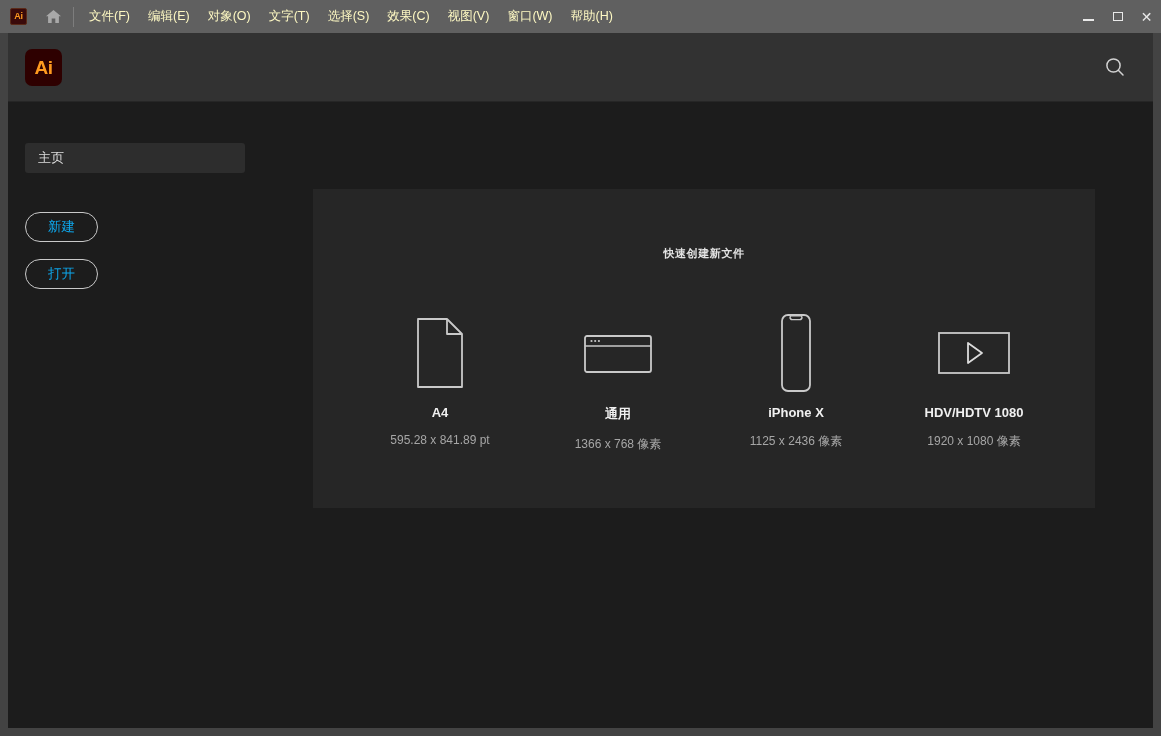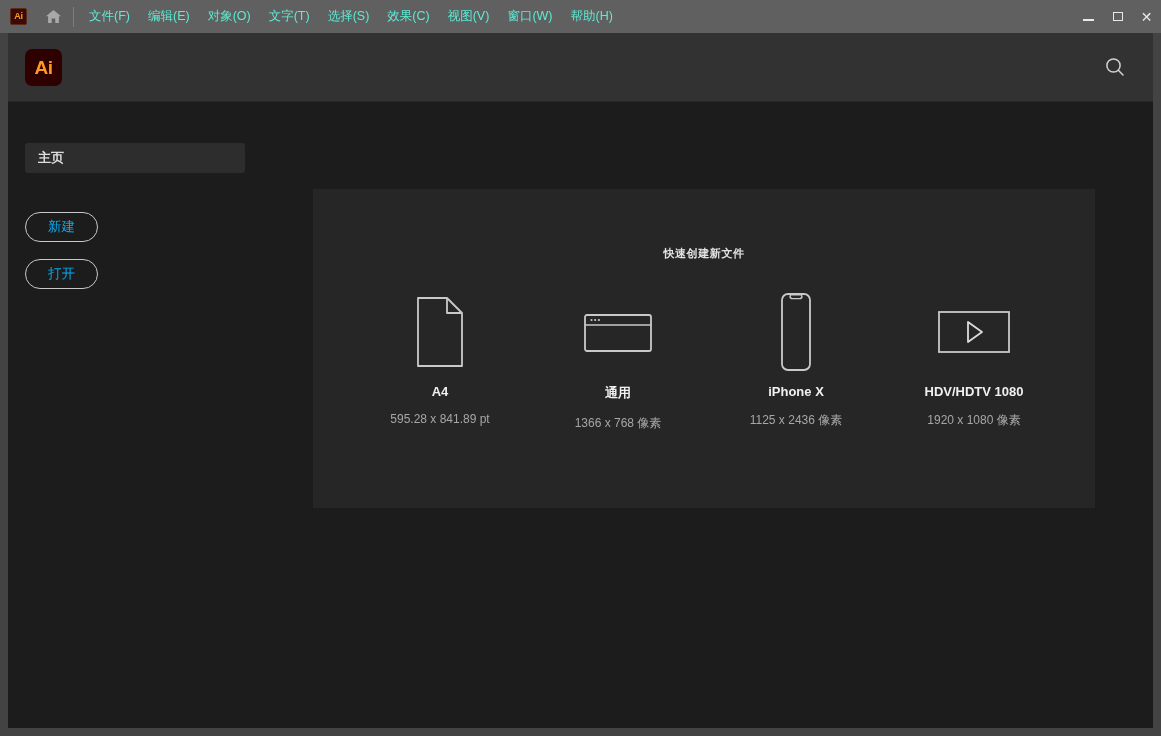--- a/index.html
+++ b/index.html
@@ -52,21 +52,21 @@
     width: 1px; height: 20px;
     background: #7d7d7d;
     margin: 0 6px 0 2px;
   }
   .menu {
     display: flex;
     align-items: center;
     height: 33px;
   }
   .menu-item {
-    color: #5eead4;
+    color: #fef9c3;
     font-size: 12.5px;
     padding: 0 9px;
     line-height: 33px;
     white-space: nowrap;
     cursor: default;
   }
 
   .wincontrols {
     position: absolute;
     right: 0; top: 0;
@@ -132,21 +132,20 @@
     position: absolute;
     left: 17px; top: 41px;
     width: 220px;
     height: 30px;
     background: #2d2d2d;
     border-radius: 3px;
     color: #dcdcdc;
     font-size: 13px;
     line-height: 30px;
     padding-left: 13px;
-    font-weight: bold;
   }
   .pill {
     position: absolute;
     left: 17px;
     width: 73px;
     height: 30px;
     border: 1.3px solid #c8c8c8;
     border-radius: 15px;
     color: #0ea5e9;
     font-size: 13.5px;
@@ -172,21 +171,21 @@
     width: 782px;
     text-align: center;
     color: #e3e3e3;
     font-size: 11px;
     font-weight: bold;
     letter-spacing: 0.6px;
   }
 
   .presets {
     position: absolute;
-    left: 38px; top: 100px;
+    left: 38px; top: 121px;
     width: 712px;
     display: flex;
     align-items: flex-start;
     text-align: center;
   }
   .preset {
     flex: 1 1 0;
     display: flex;
     flex-direction: column;
     align-items: center;

